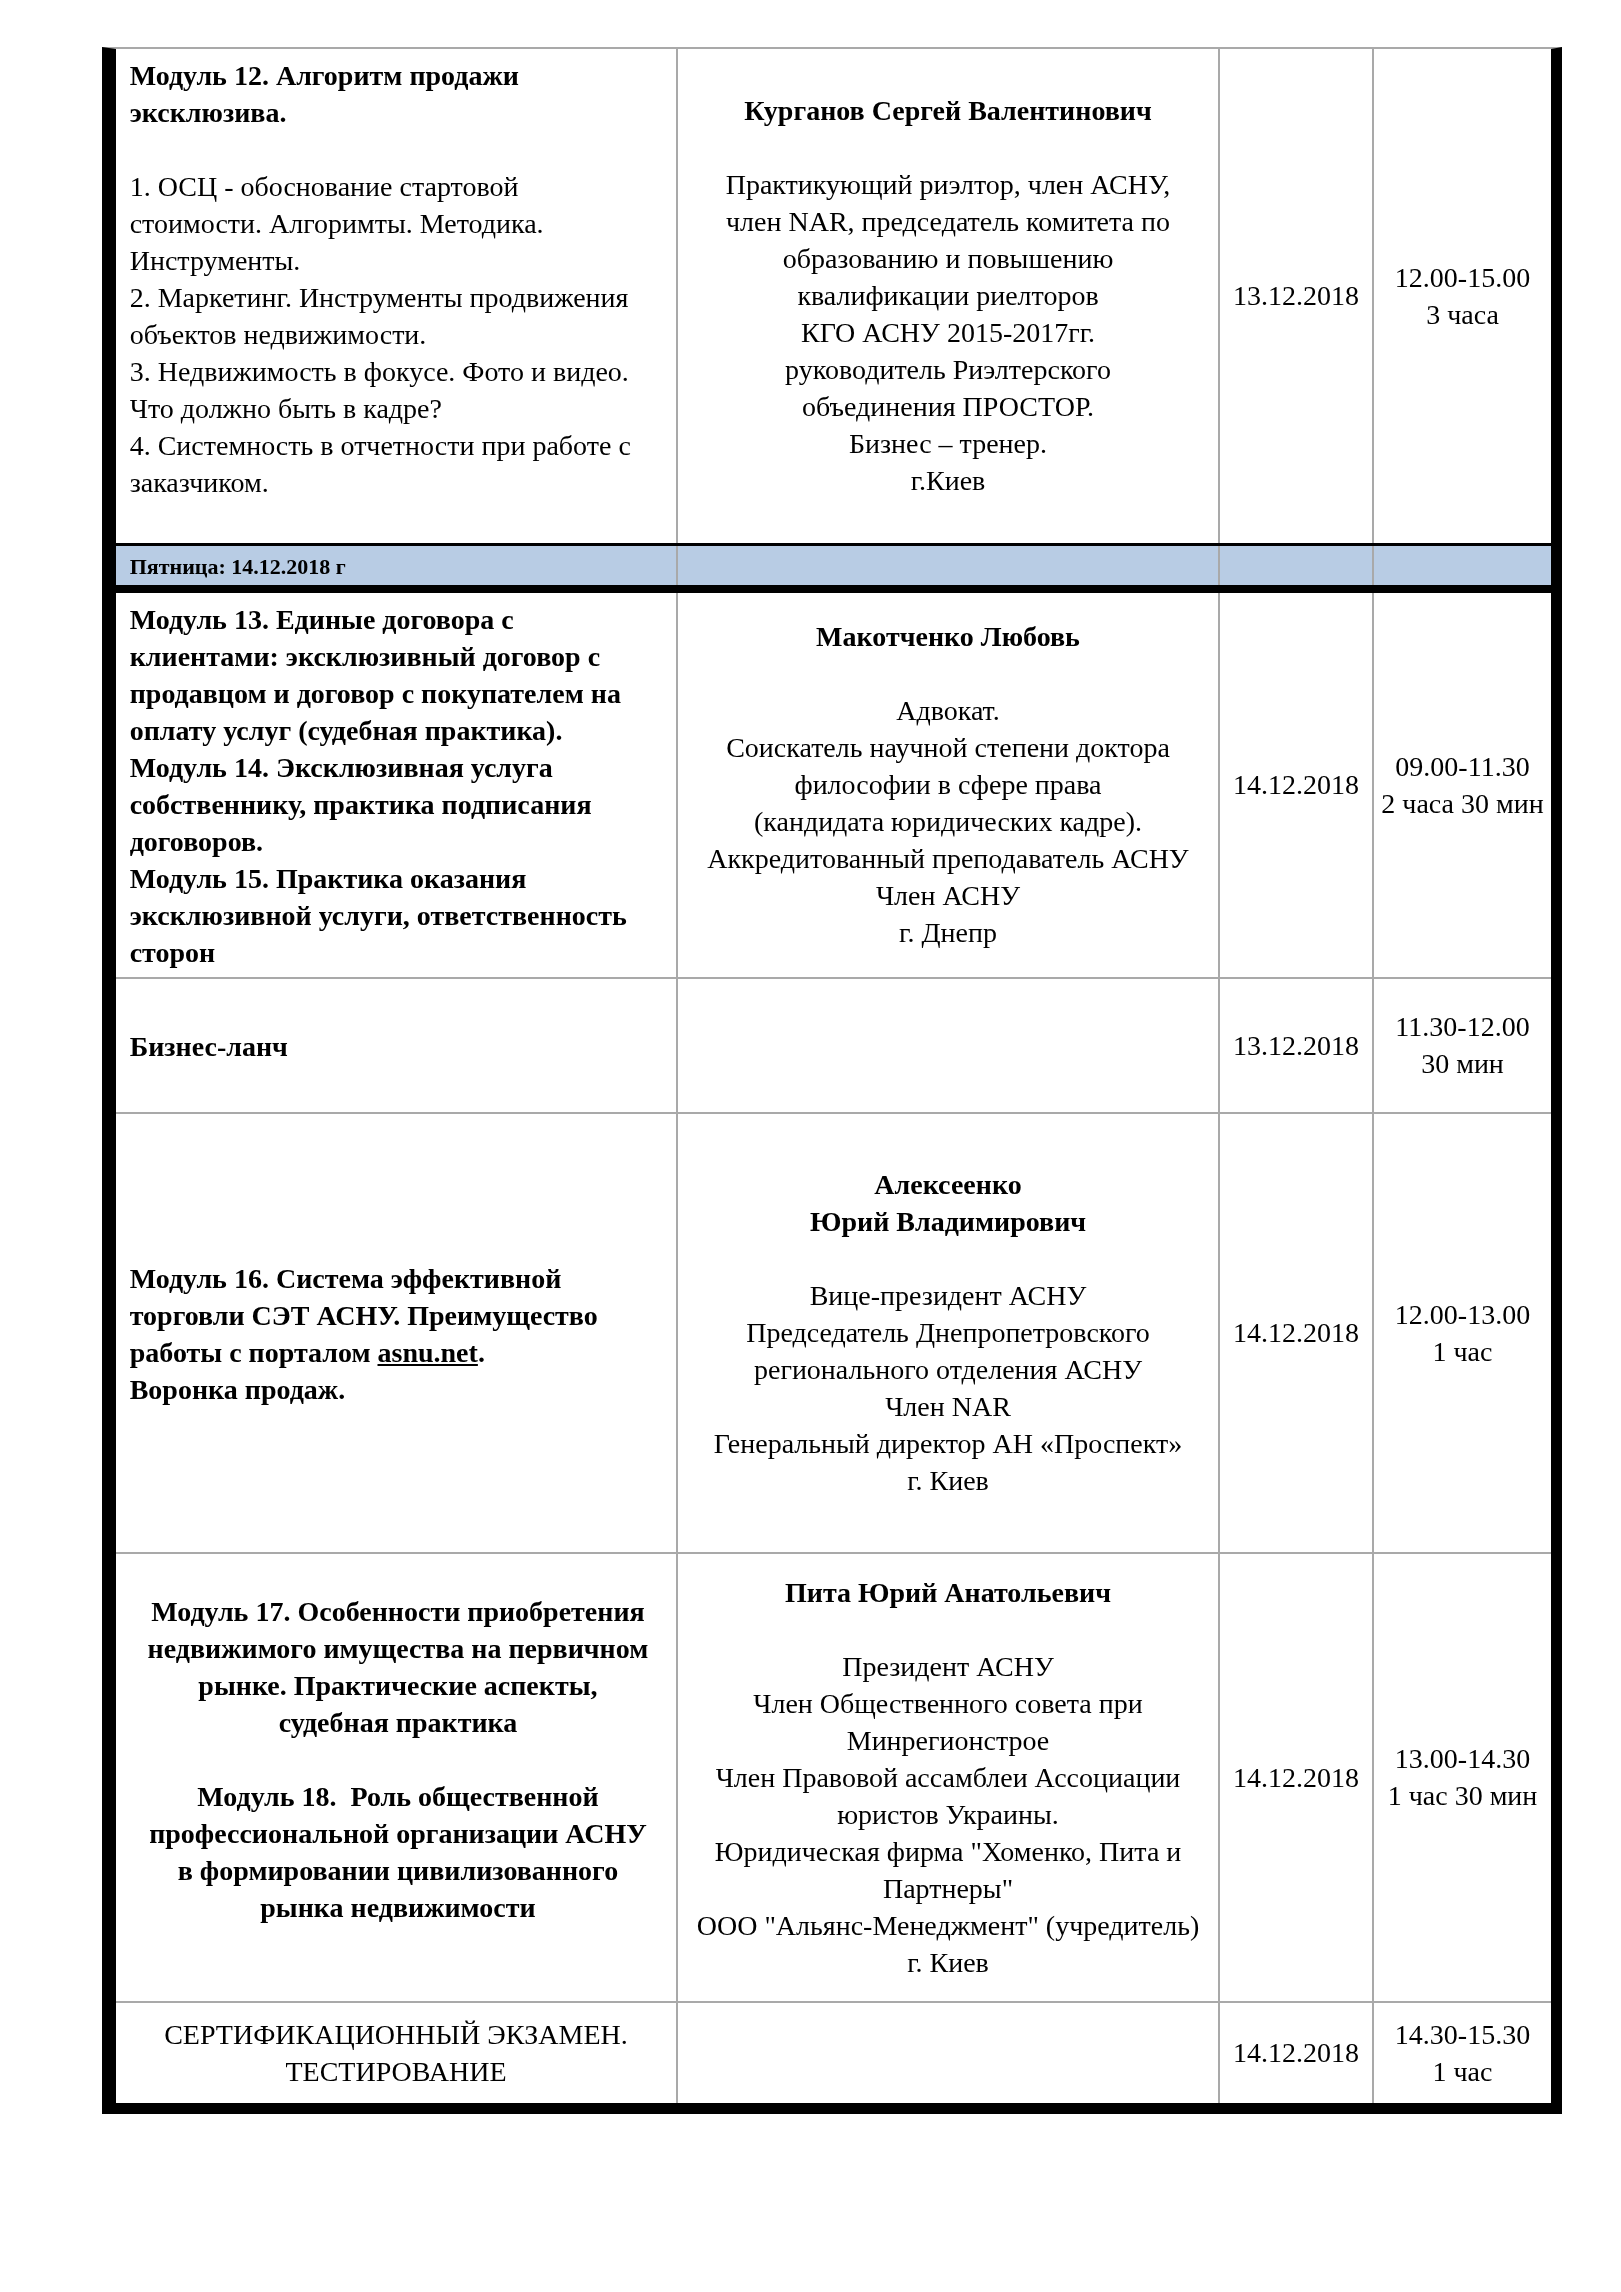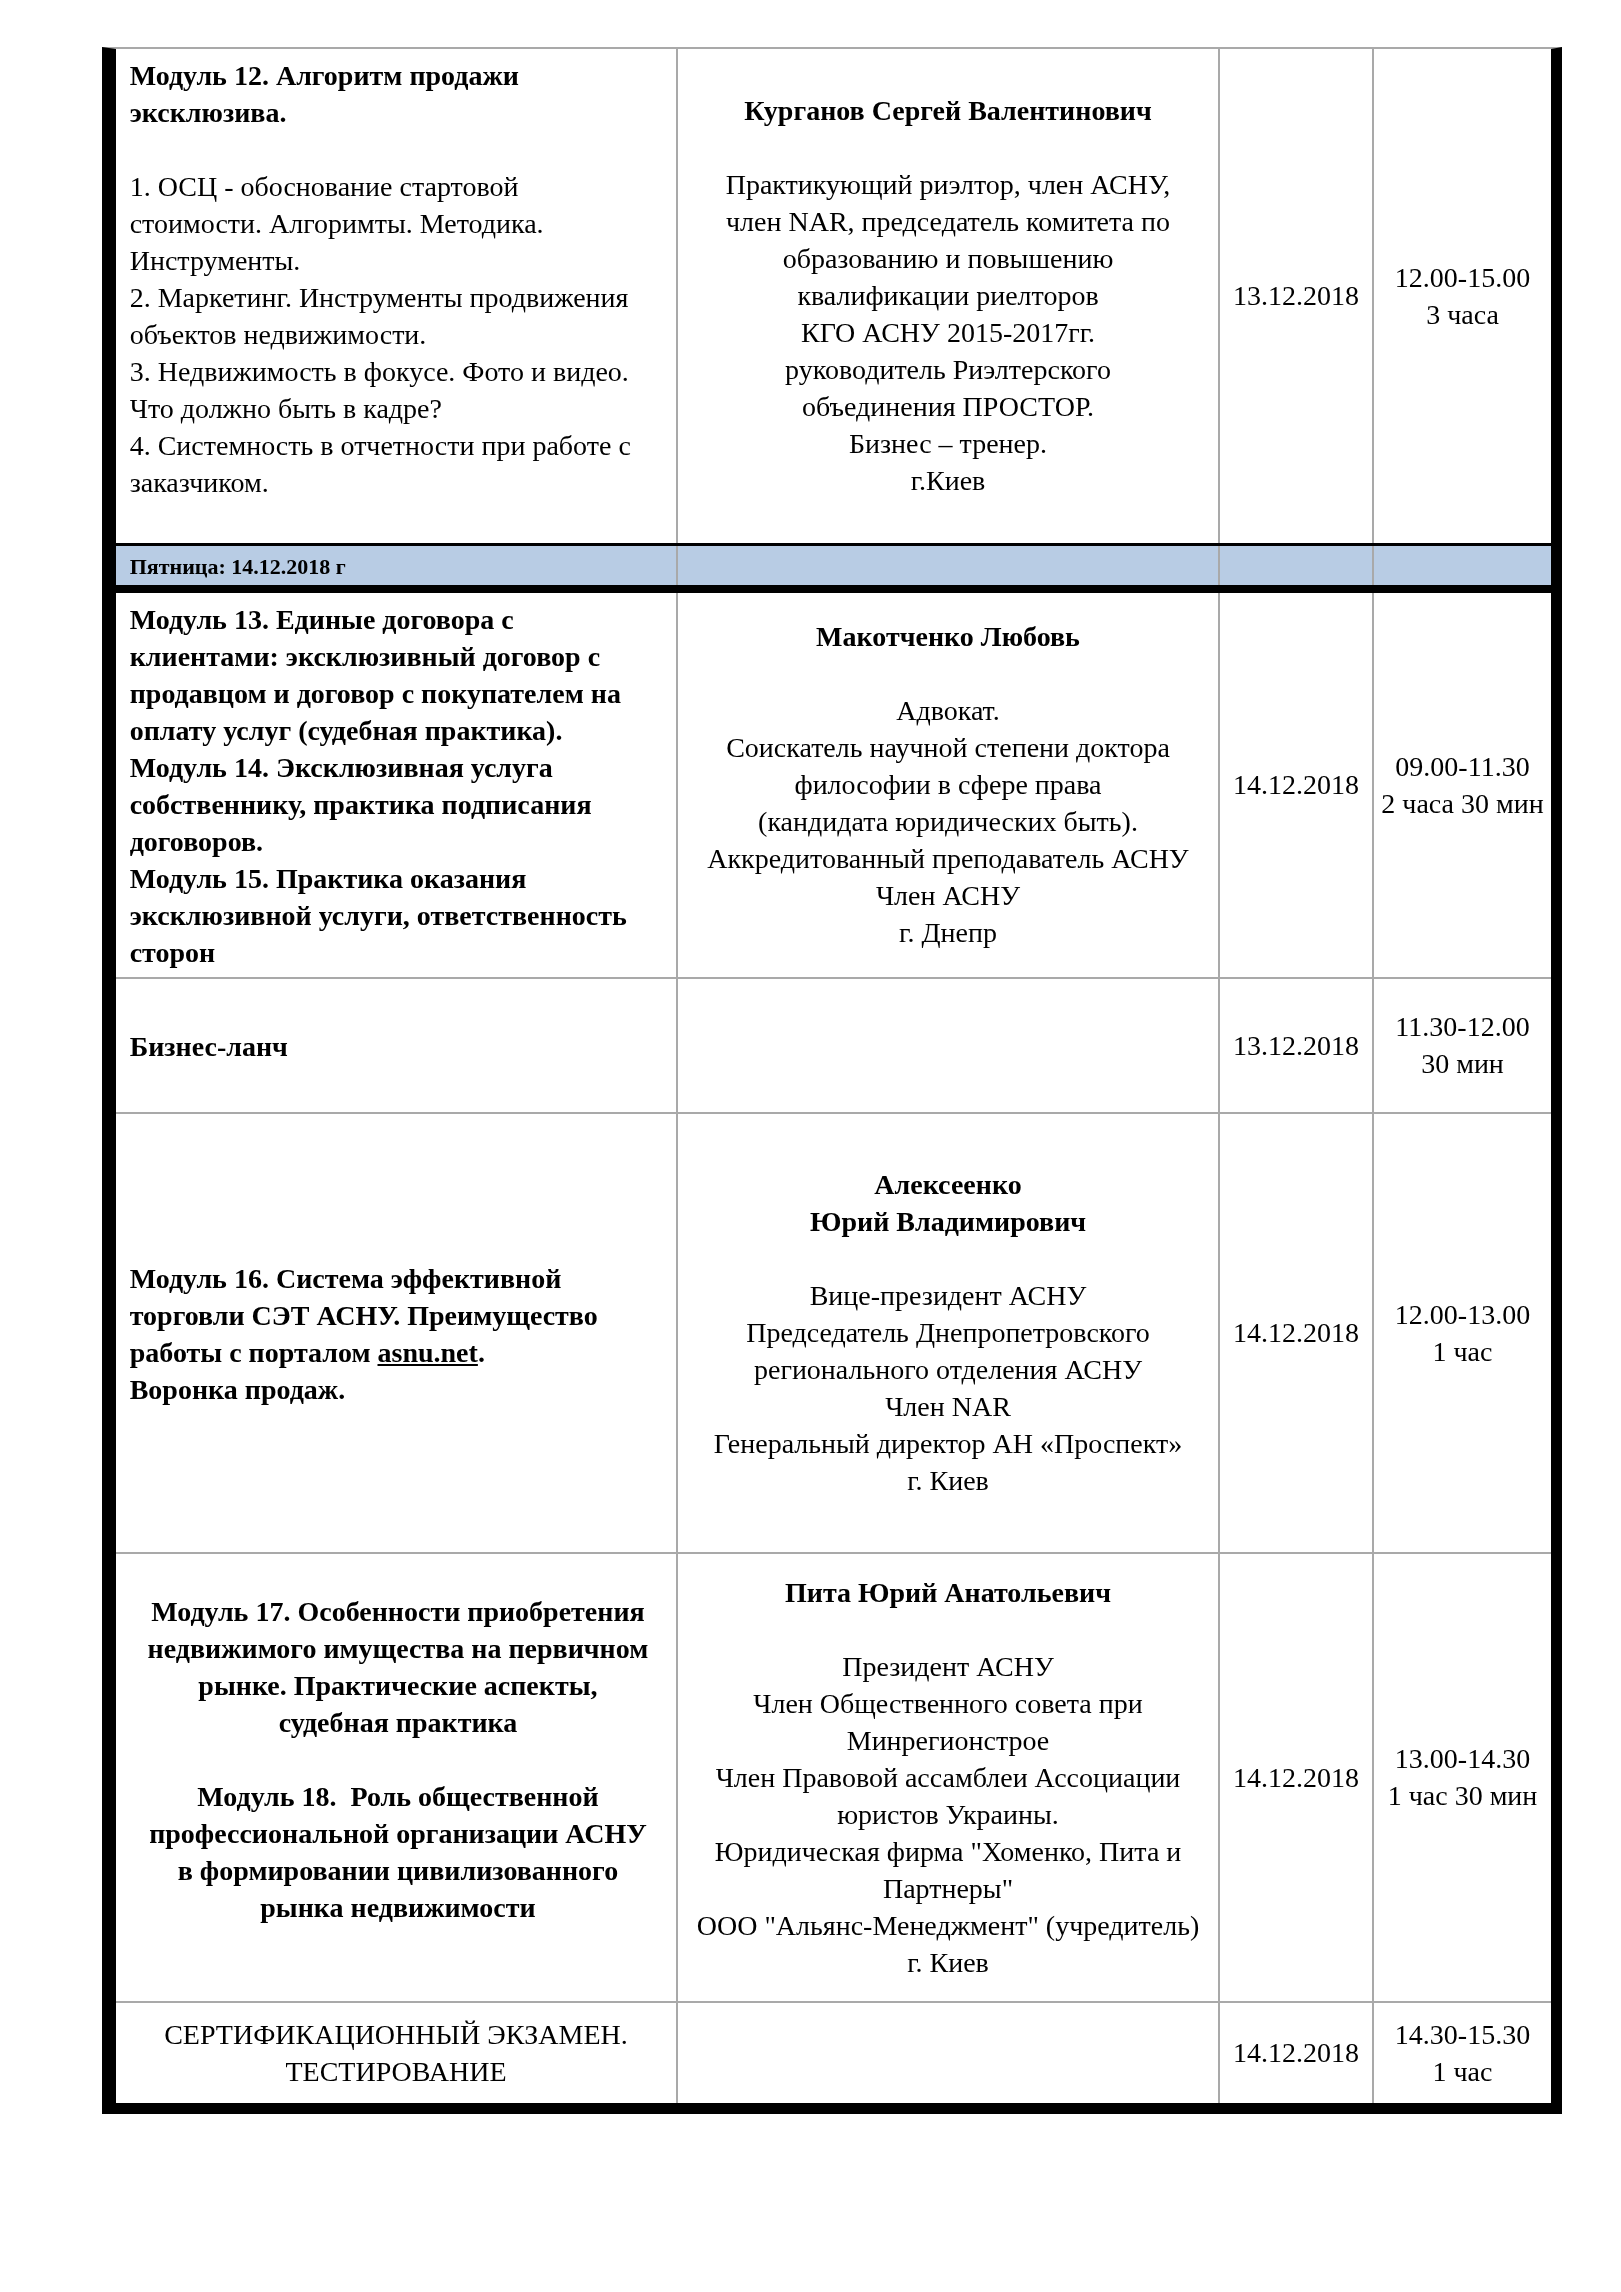--- a/index.html
+++ b/index.html
@@ -116,21 +116,21 @@
               <div class="line">Модуль 15. Практика оказания</div>
               <div class="line">эксклюзивной услуги, ответственность</div>
               <div class="line">сторон</div>
             </td>
           <td class="spk">
               <div class="line b">Макотченко Любовь</div>
               <div class="line">&nbsp;</div>
               <div class="line">Адвокат.</div>
               <div class="line">Соискатель научной степени доктора</div>
               <div class="line">философии в сфере права</div>
-              <div class="line">(кандидата юридических быть).</div>
+              <div class="line">(кандидата юридических кадре).</div>
               <div class="line">Аккредитованный преподаватель АСНУ</div>
               <div class="line">Член АСНУ</div>
               <div class="line">г. Днепр</div>
             </td>
           <td class="date">14.12.2018</td>
           <td class="time">
               <div class="line">09.00-11.30</div>
               <div class="line">2 часа 30 мин</div>
             </td>
         </tr>

